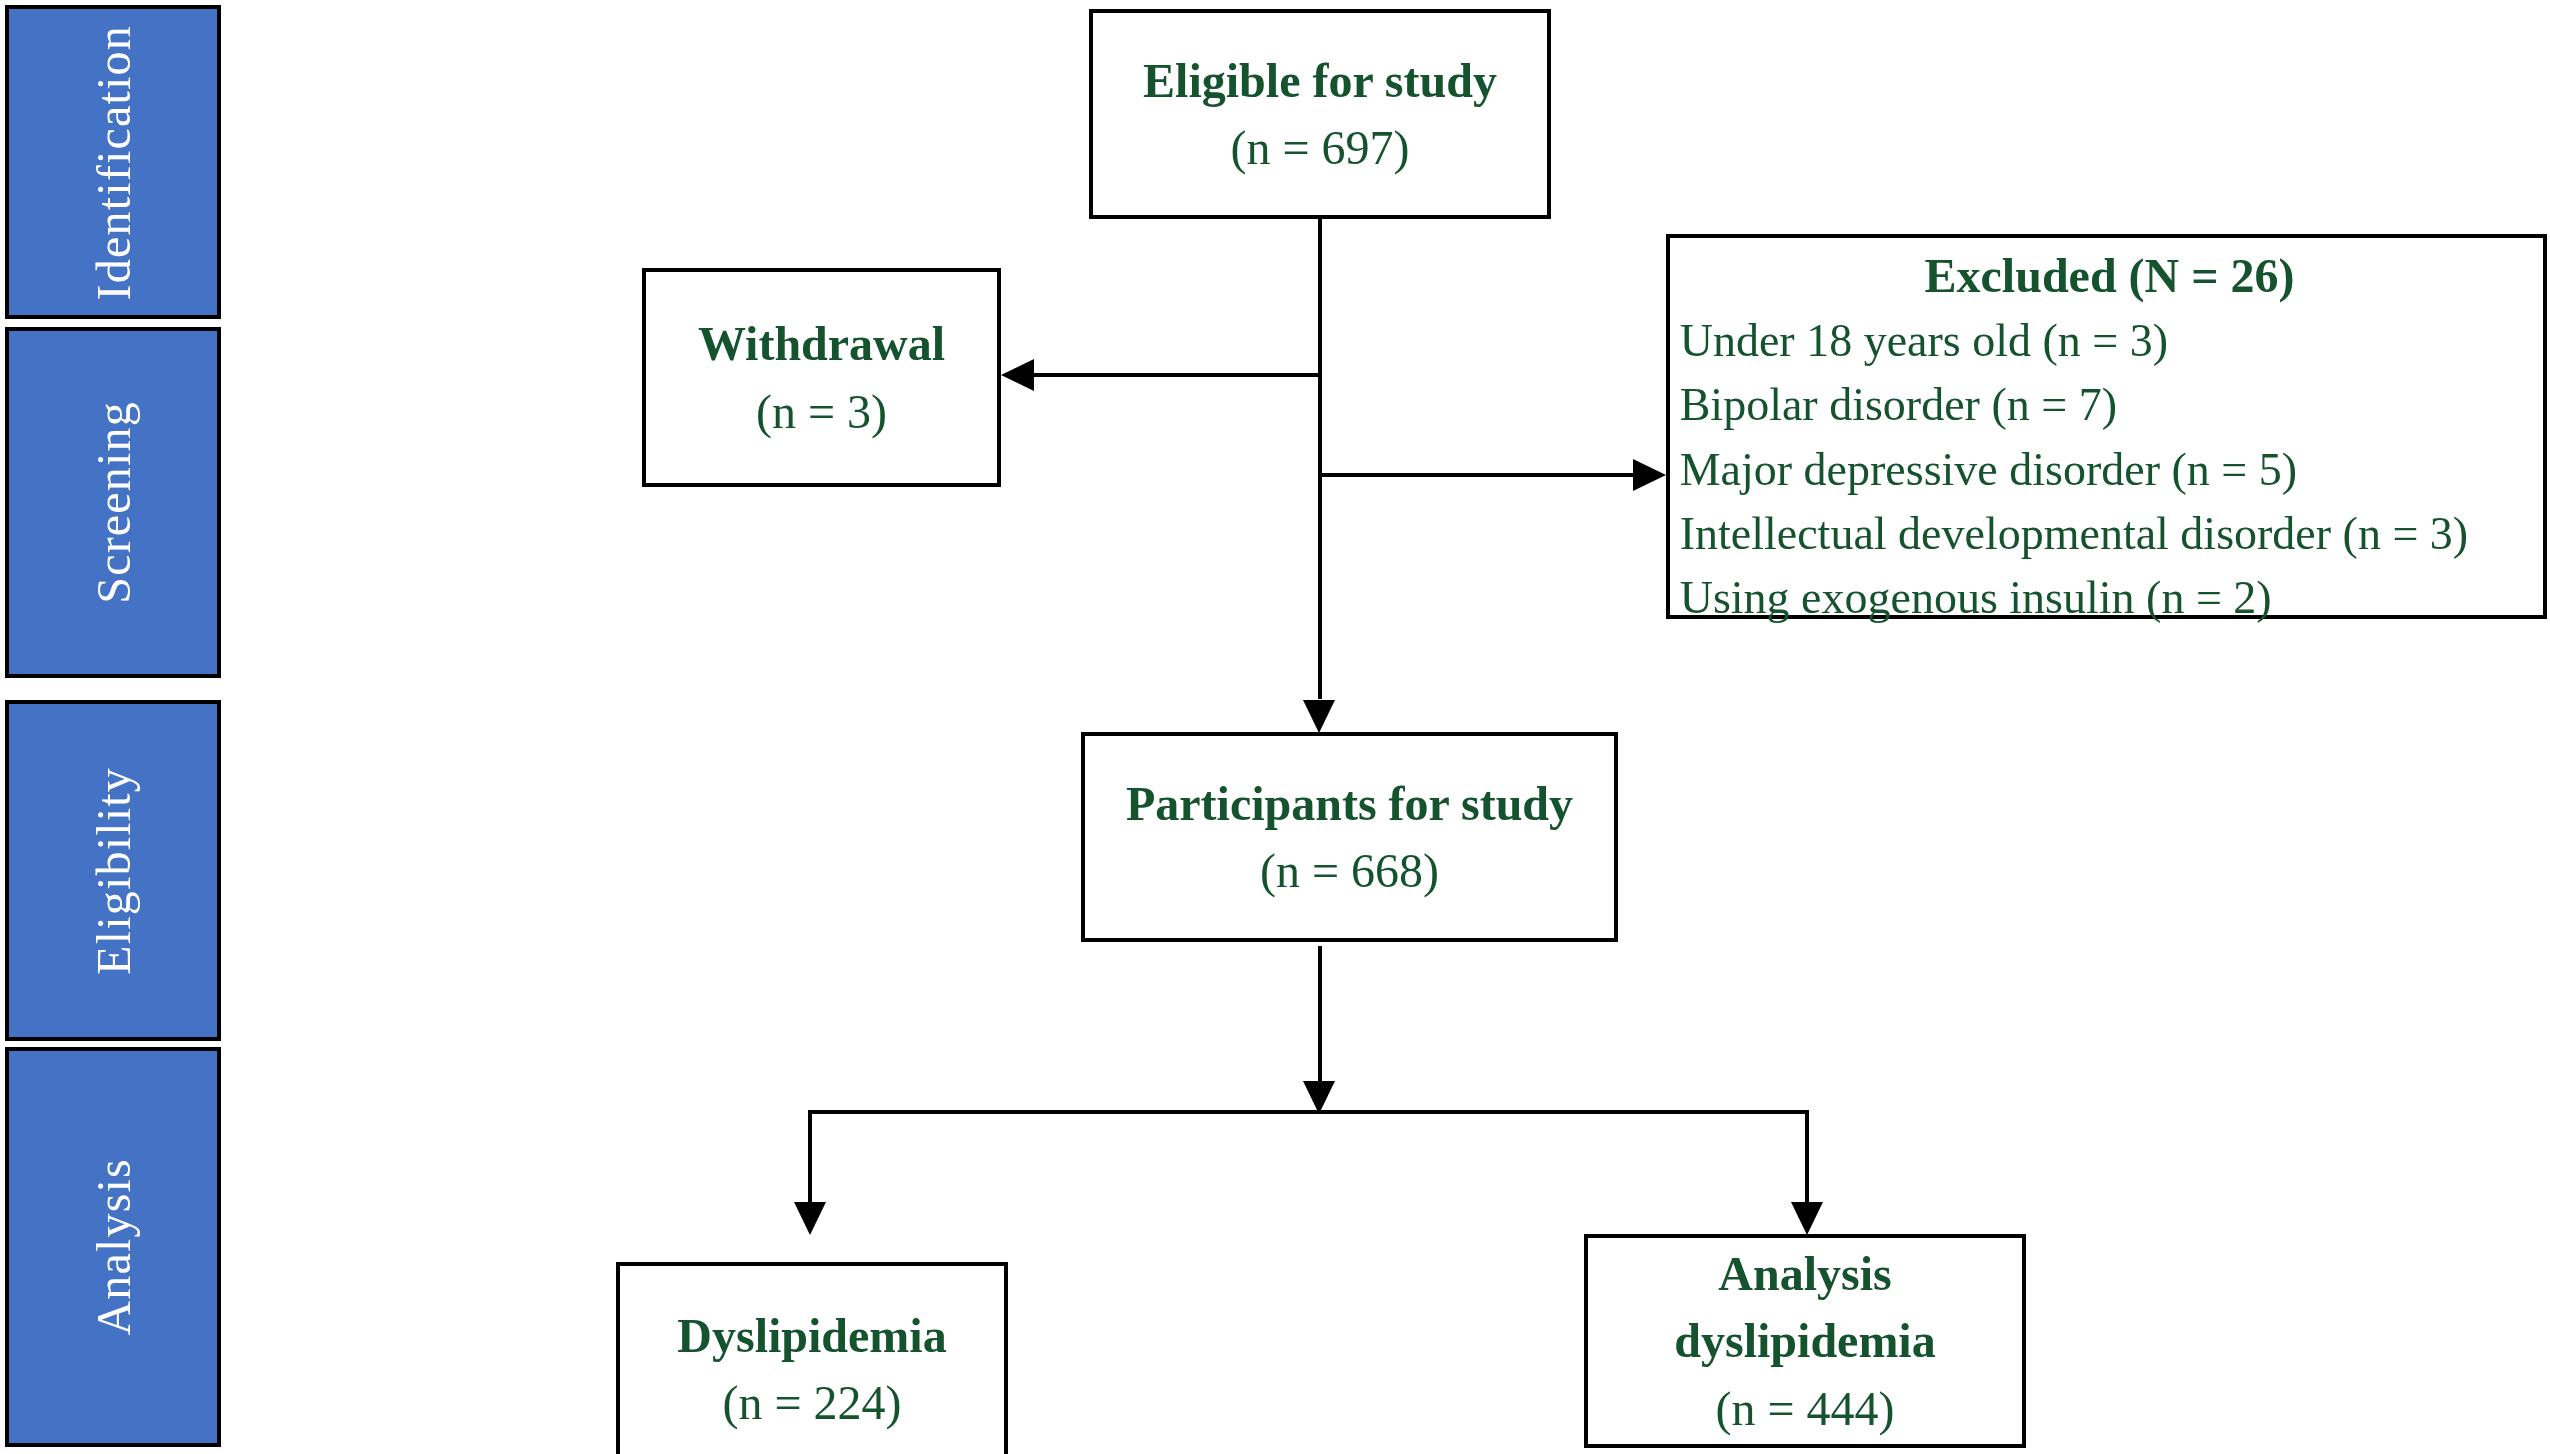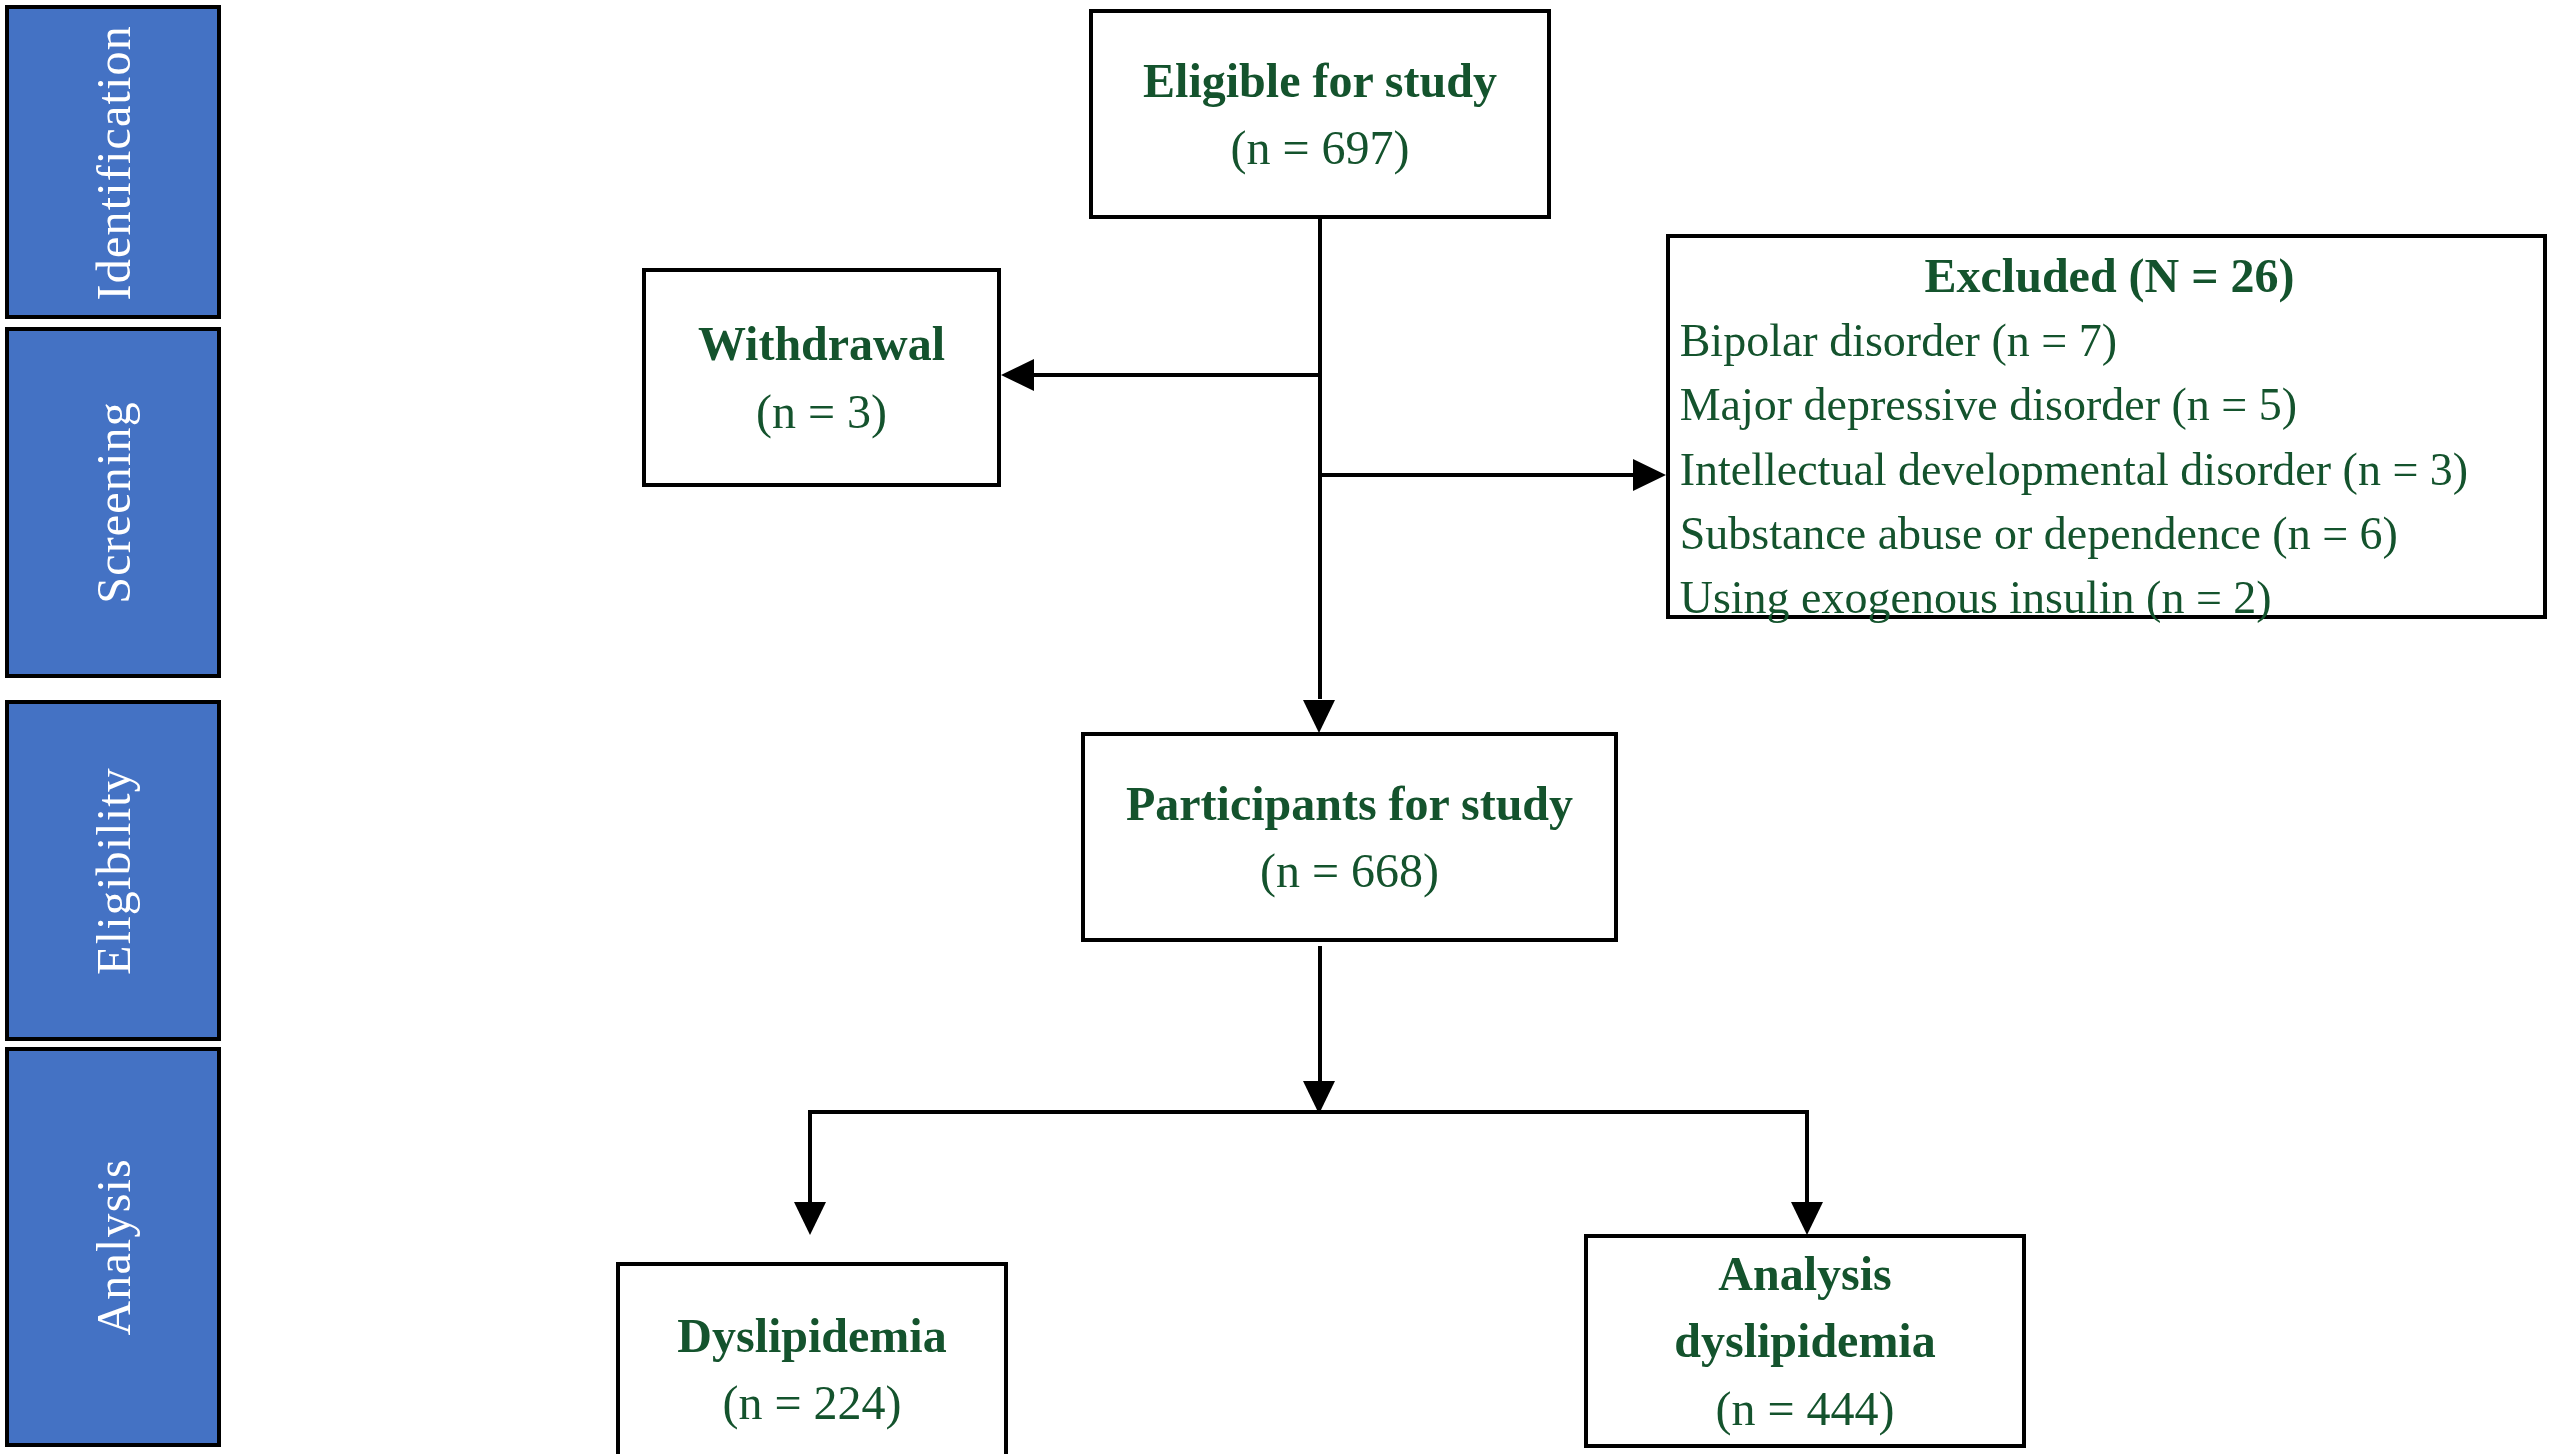--- a/index.html
+++ b/index.html
@@ -109,24 +109,24 @@
     <div class="box-count">(n = 697)</div>
   </div>
 
   <div class="fbox" style="left:642px;top:268px;width:359px;height:219px;">
     <div class="box-title">Withdrawal</div>
     <div class="box-count">(n = 3)</div>
   </div>
 
   <div class="fbox excluded-box" style="left:1666px;top:234px;width:881px;height:385px;">
     <div class="box-title">Excluded (N = 26)</div>
+    <div class="excluded-item">Under 18 years old (n = 3)</div>
     <div class="excluded-item">Bipolar disorder (n = 7)</div>
     <div class="excluded-item">Major depressive disorder (n = 5)</div>
     <div class="excluded-item">Intellectual developmental disorder (n = 3)</div>
-    <div class="excluded-item">Substance abuse or dependence (n = 6)</div>
     <div class="excluded-item">Using exogenous insulin (n = 2)</div>
   </div>
 
   <div class="fbox" style="left:1081px;top:732px;width:537px;height:210px;">
     <div class="box-title">Participants for study</div>
     <div class="box-count">(n = 668)</div>
   </div>
 
   <div class="fbox" style="left:616px;top:1234px;width:392px;height:214px;margin-top:28px;">
     <div class="box-title">Dyslipidemia</div>

